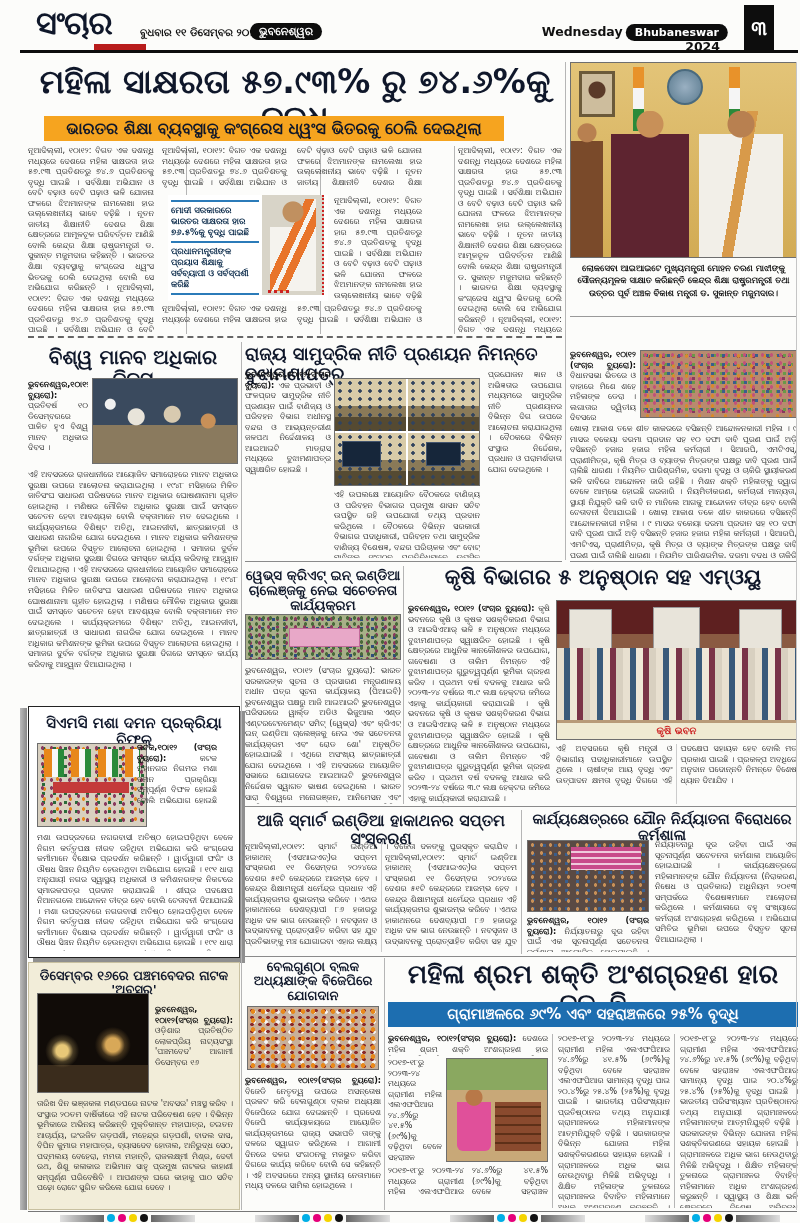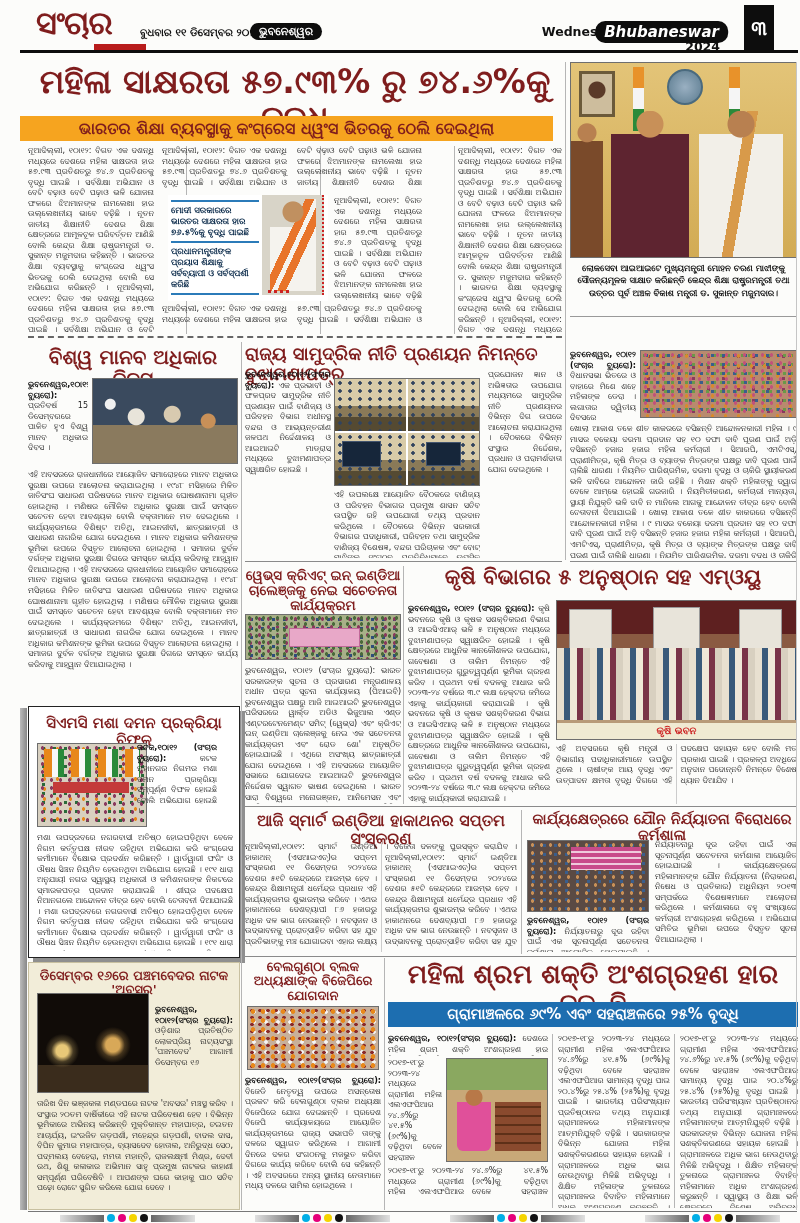--- a/index.html
+++ b/index.html
@@ -1,20 +1,20 @@
 <!DOCTYPE html>
 <html><head>
 <meta charset="utf-8">
 <style>
   * { margin:0; padding:0; box-sizing:border-box; }
   html,body { background:#d8d8d8; }
   body { font-family:"DejaVu Sans","Liberation Sans",sans-serif; }
   .page { position:relative; width:800px; height:1223px; margin:0 auto; background:#fcfcfa; overflow:hidden; }
   .abs { position:absolute; }
-  .hl { font-weight:bold; color:#7f1d1d; line-height:1.1; font-family:"DejaVu Sans",sans-serif; }
+  .hl { font-weight:bold; color:#0f172a; line-height:1.1; font-family:"DejaVu Sans",sans-serif; }
   .bt { font-size:8px; line-height:1.32; color:#222; text-align:justify; overflow:hidden; }
   .by { font-weight:bold; color:#111; }
   .cap { font-weight:bold; text-align:center; color:#111; }
   .rh { position:absolute; height:1px; background:#8a8a8a; }
   .rv { position:absolute; width:1px; background:#b5b5b5; }
   .dashed { position:absolute; height:0; border-top:2px dashed #666; background:none; }
   .pill { background:#0d0d0d; color:#fff; border-radius:10px; font-weight:bold; padding:2px 9px; display:inline-block; }
   .ph { position:absolute; border:1px solid #6e6e6e; overflow:hidden; }
   .crowd { background-color:#b98a6e;
     background-image:
@@ -55,27 +55,27 @@
   <div class="abs" style="left:36px;top:6px;width:100px;height:44px;">
     <div class="hl" style="font-size:32px;letter-spacing:-1px;">ସଂଚାର</div>
     <div class="abs" style="left:58px;top:38px;width:52px;height:7px;background:#b81c1c;"></div>
   </div>
   <div class="abs by" style="left:140px;top:26px;font-size:10.5px;">ବୁଧବାର ୧୧ ଡିସେମ୍ବର ୨୦୨୪</div>
   <div class="abs" style="left:250px;top:20px;">
     <span class="pill" style="font-size:11px;">ଭୁବନେଶ୍ୱର</span>
   </div>
   <div class="abs by" style="left:520px;top:24px;width:200px;text-align:right;font-size:12.5px;">Wednesday 11 December 2024</div>
   <div class="abs" style="left:730px;top:21px;transform:translateX(-100%);left:728px;">
-    <span class="pill" style="font-size:15px;font-style:italic;">Bhubaneswar</span>
+    <span class="pill" style="font-size:11px;">Bhubaneswar</span>
   </div>
   <div class="abs" style="left:744px;top:5px;width:30px;height:46px;background:#0d0d0d;color:#fff;display:flex;align-items:center;justify-content:center;font-size:20px;font-weight:bold;">୩</div>
   <div class="abs" style="left:20px;top:50px;width:778px;height:3px;background:#0d0d0d;"></div>
 
   <div class="abs hl" style="left:28px;top:64px;width:534px;height:48px;font-size:33px;text-align:center;">ମହିଳା ସାକ୍ଷରତା ୫୭.୯୩% ରୁ ୭୪.୬%କୁ ବୃଦ୍ଧି</div>
-  <div class="abs" style="left:20px;top:116px;width:533px;height:25px;background:#F6A41F;display:flex;align-items:center;justify-content:center;">
+  <div class="abs" style="left:44px;top:116px;width:460px;height:25px;background:#F6A41F;display:flex;align-items:center;justify-content:center;">
     <span class="hl" style="font-size:16px;">ଭାରତର ଶିକ୍ଷା ବ୍ୟବସ୍ଥାକୁ କଂଗ୍ରେସ ଧ୍ୱଂସ ଭିତରକୁ ଠେଲି ଦେଇଥିଲା</span>
   </div>
 
   <div class="abs" style="left:28px;top:146px;width:534px;height:188px;">
     <div class="rv" style="left:158px;top:0;height:188px;"></div>
     <div class="rv" style="left:292px;top:0;height:188px;"></div>
     <div class="rv" style="left:426px;top:0;height:188px;"></div>
     <div class="abs bt" style="left:0;top:0;width:126px;height:188px;">ନୂଆଦିଲ୍ଲୀ, ୧୦ା୧୨: ବିଗତ ଏକ ଦଶନ୍ଧି ମଧ୍ୟରେ ଦେଶରେ ମହିଳା ସାକ୍ଷରତା ହାର ୫୭.୯୩ ପ୍ରତିଶତରୁ ୭୪.୬ ପ୍ରତିଶତକୁ ବୃଦ୍ଧି ପାଇଛି । ସର୍ବଶିକ୍ଷା ଅଭିଯାନ ଓ ବେଟି ବଢ଼ାଓ ବେଟି ପଢ଼ାଓ ଭଳି ଯୋଜନା ଫଳରେ ଝିଅମାନଙ୍କ ନାମଲେଖା ହାର ଉଲ୍ଲେଖନୀୟ ଭାବେ ବଢ଼ିଛି । ନୂତନ ଜାତୀୟ ଶିକ୍ଷାନୀତି ଦେଶର ଶିକ୍ଷା କ୍ଷେତ୍ରରେ ଆମୂଳଚୂଳ ପରିବର୍ତ୍ତନ ଆଣିଛି ବୋଲି କେନ୍ଦ୍ର ଶିକ୍ଷା ରାଷ୍ଟ୍ରମନ୍ତ୍ରୀ ଡ. ସୁକାନ୍ତ ମଜୁମଦାର କହିଛନ୍ତି । ଭାରତର ଶିକ୍ଷା ବ୍ୟବସ୍ଥାକୁ କଂଗ୍ରେସ ଧ୍ୱଂସ ଭିତରକୁ ଠେଲି ଦେଇଥିଲା ବୋଲି ସେ ଅଭିଯୋଗ କରିଛନ୍ତି । ନୂଆଦିଲ୍ଲୀ, ୧୦ା୧୨: ବିଗତ ଏକ ଦଶନ୍ଧି ମଧ୍ୟରେ ଦେଶରେ ମହିଳା ସାକ୍ଷରତା ହାର ୫୭.୯୩ ପ୍ରତିଶତରୁ ୭୪.୬ ପ୍ରତିଶତକୁ ବୃଦ୍ଧି ପାଇଛି । ସର୍ବଶିକ୍ଷା ଅଭିଯାନ ଓ ବେଟି ବଢ଼ାଓ ବେଟି ପଢ଼ାଓ ଭଳି ଯୋଜନା ଫଳରେ ଝିଅମାନଙ୍କ ନାମଲେଖା ହାର ଉଲ୍ଲେଖନୀୟ ଭାବେ ବଢ଼ିଛି । ନୂତନ ଜାତୀୟ ଶିକ୍ଷାନୀତି ଦେଶର ଶିକ୍ଷା କ୍ଷେତ୍ରରେ ଆମୂଳଚୂଳ ପରିବର୍ତ୍ତନ ଆଣିଛି ବୋଲି କେନ୍ଦ୍ର ଶିକ୍ଷା ରାଷ୍ଟ୍ରମନ୍ତ୍ରୀ ଡ. ସୁକାନ୍ତ ମଜୁମଦାର କହିଛନ୍ତି । ଭାରତର ଶିକ୍ଷା ବ୍ୟବସ୍ଥାକୁ କଂଗ୍ରେସ ଧ୍ୱଂସ ଭିତରକୁ ଠେଲି ଦେଇଥିଲା ବୋଲି ସେ ଅଭିଯୋଗ କରିଛନ୍ତି ।</div>
     <div class="abs bt" style="left:430px;top:0;width:104px;height:188px;">ନୂଆଦିଲ୍ଲୀ, ୧୦ା୧୨: ବିଗତ ଏକ ଦଶନ୍ଧି ମଧ୍ୟରେ ଦେଶରେ ମହିଳା ସାକ୍ଷରତା ହାର ୫୭.୯୩ ପ୍ରତିଶତରୁ ୭୪.୬ ପ୍ରତିଶତକୁ ବୃଦ୍ଧି ପାଇଛି । ସର୍ବଶିକ୍ଷା ଅଭିଯାନ ଓ ବେଟି ବଢ଼ାଓ ବେଟି ପଢ଼ାଓ ଭଳି ଯୋଜନା ଫଳରେ ଝିଅମାନଙ୍କ ନାମଲେଖା ହାର ଉଲ୍ଲେଖନୀୟ ଭାବେ ବଢ଼ିଛି । ନୂତନ ଜାତୀୟ ଶିକ୍ଷାନୀତି ଦେଶର ଶିକ୍ଷା କ୍ଷେତ୍ରରେ ଆମୂଳଚୂଳ ପରିବର୍ତ୍ତନ ଆଣିଛି ବୋଲି କେନ୍ଦ୍ର ଶିକ୍ଷା ରାଷ୍ଟ୍ରମନ୍ତ୍ରୀ ଡ. ସୁକାନ୍ତ ମଜୁମଦାର କହିଛନ୍ତି । ଭାରତର ଶିକ୍ଷା ବ୍ୟବସ୍ଥାକୁ କଂଗ୍ରେସ ଧ୍ୱଂସ ଭିତରକୁ ଠେଲି ଦେଇଥିଲା ବୋଲି ସେ ଅଭିଯୋଗ କରିଛନ୍ତି । ନୂଆଦିଲ୍ଲୀ, ୧୦ା୧୨: ବିଗତ ଏକ ଦଶନ୍ଧି ମଧ୍ୟରେ ଦେଶରେ ମହିଳା ସାକ୍ଷରତା ହାର ୫୭.୯୩ ପ୍ରତିଶତରୁ ୭୪.୬ ପ୍ରତିଶତକୁ ବୃଦ୍ଧି ପାଇଛି । ସର୍ବଶିକ୍ଷା ଅଭିଯାନ ଓ ବେଟି ବଢ଼ାଓ ବେଟି ପଢ଼ାଓ ଭଳି ଯୋଜନା ଫଳରେ ଝିଅମାନଙ୍କ ନାମଲେଖା ହାର ଉଲ୍ଲେଖନୀୟ ଭାବେ ବଢ଼ିଛି । ନୂତନ ଜାତୀୟ ଶିକ୍ଷାନୀତି ଦେଶର ଶିକ୍ଷା କ୍ଷେତ୍ରରେ ଆମୂଳଚୂଳ ପରିବର୍ତ୍ତନ ଆଣିଛି ବୋଲି କେନ୍ଦ୍ର ଶିକ୍ଷା ରାଷ୍ଟ୍ରମନ୍ତ୍ରୀ ଡ. ସୁକାନ୍ତ ମଜୁମଦାର କହିଛନ୍ତି । ଭାରତର ଶିକ୍ଷା ବ୍ୟବସ୍ଥାକୁ କଂଗ୍ରେସ ଧ୍ୱଂସ ଭିତରକୁ ଠେଲି ଦେଇଥିଲା ବୋଲି ସେ ଅଭିଯୋଗ କରିଛନ୍ତି ।</div>
     <div class="abs bt" style="left:134px;top:0;width:260px;height:46px;column-count:2;column-gap:10px;">ନୂଆଦିଲ୍ଲୀ, ୧୦ା୧୨: ବିଗତ ଏକ ଦଶନ୍ଧି ମଧ୍ୟରେ ଦେଶରେ ମହିଳା ସାକ୍ଷରତା ହାର ୫୭.୯୩ ପ୍ରତିଶତରୁ ୭୪.୬ ପ୍ରତିଶତକୁ ବୃଦ୍ଧି ପାଇଛି । ସର୍ବଶିକ୍ଷା ଅଭିଯାନ ଓ ବେଟି ବଢ଼ାଓ ବେଟି ପଢ଼ାଓ ଭଳି ଯୋଜନା ଫଳରେ ଝିଅମାନଙ୍କ ନାମଲେଖା ହାର ଉଲ୍ଲେଖନୀୟ ଭାବେ ବଢ଼ିଛି । ନୂତନ ଜାତୀୟ ଶିକ୍ଷାନୀତି ଦେଶର ଶିକ୍ଷା କ୍ଷେତ୍ରରେ ଆମୂଳଚୂଳ ପରିବର୍ତ୍ତନ ଆଣିଛି ବୋଲି କେନ୍ଦ୍ର ଶିକ୍ଷା ରାଷ୍ଟ୍ରମନ୍ତ୍ରୀ ଡ. ସୁକାନ୍ତ ମଜୁମଦାର କହିଛନ୍ତି । ଭାରତର ଶିକ୍ଷା ବ୍ୟବସ୍ଥାକୁ କଂଗ୍ରେସ ଧ୍ୱଂସ ଭିତରକୁ ଠେଲି ଦେଇଥିଲା ବୋଲି ସେ ଅଭିଯୋଗ କରିଛନ୍ତି ।</div>
@@ -112,21 +112,21 @@
   <div class="abs cap" style="left:570px;top:262px;width:227px;font-size:8.5px;line-height:1.45;">ଲୋକସେବା ଆଇଆଇଟେ ମୁଖ୍ୟମନ୍ତ୍ରୀ ମୋହନ ଚରଣ ମାଝୀଙ୍କୁ ସୌଜନ୍ୟମୂଳକ ସାକ୍ଷାତ କରିଛନ୍ତି କେନ୍ଦ୍ର ଶିକ୍ଷା ରାଷ୍ଟ୍ରମନ୍ତ୍ରୀ ତଥା ଉତ୍ତର ପୂର୍ବ ଅଞ୍ଚଳ ବିକାଶ ମନ୍ତ୍ରୀ ଡ. ସୁକାନ୍ତ ମଜୁମଦାର।</div>
   <div class="rh" style="left:570px;top:316px;width:227px;background:#999;"></div>
 
   <div class="abs bt" style="left:570px;top:350px;width:66px;height:70px;"><span class="by">ଭୁବନେଶ୍ୱର, ୧୦ା୧୨ (ସଂଚାର ବ୍ୟୁରୋ):</span> <span>ବିଧାନସଭା ଭିତରେ ଓ ବାହାରେ ମିଶେ ଶହେ ମହିଳାଙ୍କ ଡେରା । ଲଗାତାର ଦ୍ୱିତୀୟ ଦିବସରେ</span></div>
   <div class="ph crowd" style="left:640px;top:350px;width:157px;height:68px;"></div>
   <div class="abs bt" style="left:570px;top:424px;width:227px;height:134px;">ଖୋଲା ଆକାଶ ତଳେ ଶୀତ କାକରରେ ବସିଛନ୍ତି ଆନ୍ଦୋଳନକାରୀ ମହିଳା । ୯ ମାସର ବକେୟା ଦରମା ପ୍ରଦାନ ସହ ୧୦ ଦଫା ଦାବି ପୂରଣ ପାଇଁ ଅଡ଼ି ବସିଛନ୍ତି ହଜାର ହଜାର ମହିଳା କର୍ମଚାରୀ । ସିଆରପି, ଏମଟିଏସ୍, ପ୍ରାଣୀମିତ୍ର, କୃଷି ମିତ୍ର ଓ ବ୍ୟାଙ୍କ ମିତ୍ରଙ୍କ ପକ୍ଷରୁ ଦାବି ପୂରଣ ପାଇଁ ଚାଲିଛି ଧାରଣା । ନିୟମିତ ପାରିଶ୍ରମିକ, ଦରମା ବୃଦ୍ଧି ଓ ଚାକିରି ସ୍ଥାୟୀକରଣ ଭଳି ଦାବିରେ ଆନ୍ଦୋଳନ ଜାରି ରହିଛି । ମିଶନ ଶକ୍ତି ମହିଳାଙ୍କୁ ଦ୍ୱାର ବେଳେ ଆମ୍ଭେ ହୋଇଛି ଗରଜାରି । ନିୟମିତୀକରଣ, କର୍ମଚାରୀ ମାନ୍ୟତା, ସ୍ଥାୟୀ ନିଯୁକ୍ତି ଭଳି ଦାବି ନ ମାନିଲେ ଆଗକୁ ଆନ୍ଦୋଳନ ତୀବ୍ର ହେବ ବୋଲି ଚେତାବନୀ ଦିଆଯାଇଛି । ଖୋଲା ଆକାଶ ତଳେ ଶୀତ କାକରରେ ବସିଛନ୍ତି ଆନ୍ଦୋଳନକାରୀ ମହିଳା । ୯ ମାସର ବକେୟା ଦରମା ପ୍ରଦାନ ସହ ୧୦ ଦଫା ଦାବି ପୂରଣ ପାଇଁ ଅଡ଼ି ବସିଛନ୍ତି ହଜାର ହଜାର ମହିଳା କର୍ମଚାରୀ । ସିଆରପି, ଏମଟିଏସ୍, ପ୍ରାଣୀମିତ୍ର, କୃଷି ମିତ୍ର ଓ ବ୍ୟାଙ୍କ ମିତ୍ରଙ୍କ ପକ୍ଷରୁ ଦାବି ପୂରଣ ପାଇଁ ଚାଲିଛି ଧାରଣା । ନିୟମିତ ପାରିଶ୍ରମିକ, ଦରମା ବୃଦ୍ଧି ଓ ଚାକିରି ସ୍ଥାୟୀକରଣ ଭଳି ଦାବିରେ ଆନ୍ଦୋଳନ ଜାରି ରହିଛି । ମିଶନ ଶକ୍ତି ମହିଳାଙ୍କୁ ଦ୍ୱାର ବେଳେ ଆମ୍ଭେ ହୋଇଛି ଗରଜାରି । ନିୟମିତୀକରଣ, କର୍ମଚାରୀ ମାନ୍ୟତା, ସ୍ଥାୟୀ ନିଯୁକ୍ତି ଭଳି ଦାବି ନ ମାନିଲେ ଆଗକୁ ଆନ୍ଦୋଳନ ତୀବ୍ର ହେବ ବୋଲି ଚେତାବନୀ ଦିଆଯାଇଛି ।</div>
   <div class="rh" style="left:570px;top:561px;width:227px;"></div>
 
   <div class="dashed" style="left:28px;top:336px;width:534px;"></div>
   <div class="abs hl" style="left:28px;top:346px;width:210px;font-size:20px;text-align:center;">ବିଶ୍ୱ ମାନବ ଅଧିକାର ଦିବସ</div>
-  <div class="abs bt" style="left:28px;top:380px;width:60px;height:84px;"><span class="by">ଭୁବନେଶ୍ୱର,୧୦ା୧୨(ସଂଚାର ବ୍ୟୁରୋ):</span> <span>ପ୍ରତିବର୍ଷ 15 ଡିସେମ୍ବରରେ ପାଳିତ ହୁଏ ବିଶ୍ୱ ମାନବ ଅଧିକାର ଦିବସ ।</span></div>
+  <div class="abs bt" style="left:28px;top:380px;width:60px;height:84px;"><span class="by">ଭୁବନେଶ୍ୱର,୧୦ା୧୨(ସଂଚାର ବ୍ୟୁରୋ):</span> <span>ପ୍ରତିବର୍ଷ ୧୦ ଡିସେମ୍ବରରେ ପାଳିତ ହୁଏ ବିଶ୍ୱ ମାନବ ଅଧିକାର ଦିବସ ।</span></div>
   <div class="ph" style="left:92px;top:378px;width:146px;height:86px;background:linear-gradient(180deg,#3a4a5e 0 55%,#8a7a5e 55%);background-image:radial-gradient(circle at 30% 45%, #e8e4da 8px, transparent 9px),radial-gradient(circle at 55% 42%, #d8cab0 8px, transparent 9px),radial-gradient(circle at 80% 50%, #c89058 7px, transparent 8px),radial-gradient(circle at 12% 30%, #f0f0f0 5px, transparent 6px),linear-gradient(180deg,#3a4a5e 0 55%,#8a7a5e 55%);"></div>
   <div class="abs bt" style="left:28px;top:470px;width:210px;height:228px;">ଏହି ଅବସରରେ ରାଜଧାନୀରେ ଆୟୋଜିତ ସମାରୋହରେ ମାନବ ଅଧିକାର ସୁରକ୍ଷା ଉପରେ ଆଲୋଚନା କରାଯାଇଥିଲା । ୧୯୪୮ ମସିହାରେ ମିଳିତ ଜାତିସଂଘ ସାଧାରଣ ପରିଷଦରେ ମାନବ ଅଧିକାର ଘୋଷଣାନାମା ଗୃହୀତ ହୋଇଥିଲା । ମଣିଷର ମୌଳିକ ଅଧିକାର ସୁରକ୍ଷା ପାଇଁ ସମସ୍ତେ ସଚେତନ ହେବା ଆବଶ୍ୟକ ବୋଲି ବକ୍ତାମାନେ ମତ ଦେଇଥିଲେ । କାର୍ଯ୍ୟକ୍ରମରେ ବିଶିଷ୍ଟ ଅତିଥି, ଆଇନଜୀବୀ, ଛାତ୍ରଛାତ୍ରୀ ଓ ସାଧାରଣ ନାଗରିକ ଯୋଗ ଦେଇଥିଲେ । ମାନବ ଅଧିକାର କମିଶନଙ୍କ ଭୂମିକା ଉପରେ ବିସ୍ତୃତ ଆଲୋଚନା ହୋଇଥିଲା । ସମାଜର ଦୁର୍ବଳ ବର୍ଗଙ୍କ ଅଧିକାର ସୁରକ୍ଷା ଦିଗରେ ସମସ୍ତେ କାର୍ଯ୍ୟ କରିବାକୁ ଆହ୍ୱାନ ଦିଆଯାଇଥିଲା । ଏହି ଅବସରରେ ରାଜଧାନୀରେ ଆୟୋଜିତ ସମାରୋହରେ ମାନବ ଅଧିକାର ସୁରକ୍ଷା ଉପରେ ଆଲୋଚନା କରାଯାଇଥିଲା । ୧୯୪୮ ମସିହାରେ ମିଳିତ ଜାତିସଂଘ ସାଧାରଣ ପରିଷଦରେ ମାନବ ଅଧିକାର ଘୋଷଣାନାମା ଗୃହୀତ ହୋଇଥିଲା । ମଣିଷର ମୌଳିକ ଅଧିକାର ସୁରକ୍ଷା ପାଇଁ ସମସ୍ତେ ସଚେତନ ହେବା ଆବଶ୍ୟକ ବୋଲି ବକ୍ତାମାନେ ମତ ଦେଇଥିଲେ । କାର୍ଯ୍ୟକ୍ରମରେ ବିଶିଷ୍ଟ ଅତିଥି, ଆଇନଜୀବୀ, ଛାତ୍ରଛାତ୍ରୀ ଓ ସାଧାରଣ ନାଗରିକ ଯୋଗ ଦେଇଥିଲେ । ମାନବ ଅଧିକାର କମିଶନଙ୍କ ଭୂମିକା ଉପରେ ବିସ୍ତୃତ ଆଲୋଚନା ହୋଇଥିଲା । ସମାଜର ଦୁର୍ବଳ ବର୍ଗଙ୍କ ଅଧିକାର ସୁରକ୍ଷା ଦିଗରେ ସମସ୍ତେ କାର୍ଯ୍ୟ କରିବାକୁ ଆହ୍ୱାନ ଦିଆଯାଇଥିଲା ।</div>
 
   <div class="abs hl" style="left:245px;top:344px;width:317px;font-size:18px;">ରାଜ୍ୟ ସାମୁଦ୍ରିକ ନୀତି ପ୍ରଣୟନ ନିମନ୍ତେ ବୁଝାମଣାପତ୍ର</div>
   <div class="abs bt" style="left:245px;top:370px;width:86px;height:188px;"><span class="by">ଭୁବନେଶ୍ୱର,୧୦ା୧୨(ସଂଚାର ବ୍ୟୁରୋ):</span> <span>ଏକ ପ୍ରଭାବୀ ଓ ଫଳପ୍ରଦ ସାମୁଦ୍ରିକ ନୀତି ପ୍ରଣୟନ ପାଇଁ ବାଣିଜ୍ୟ ଓ ପରିବହନ ବିଭାଗ ଅଧୀନସ୍ଥ ବନ୍ଦର ଓ ଆଭ୍ୟନ୍ତରୀଣ ଜଳପଥ ନିର୍ଦ୍ଦେଶାଳୟ ଓ ଆଇଆଇଟି ମାଡ୍ରାସ୍ ମଧ୍ୟରେ ବୁଝାମଣାପତ୍ର ସ୍ୱାକ୍ଷରିତ ହୋଇଛି ।</span></div>
   <div class="ph" style="left:334px;top:378px;width:146px;height:108px;display:grid;grid-template-columns:1fr 1fr;grid-template-rows:1fr 1fr;gap:2px;background:#fff;">
     <div class="cell"></div>
     <div class="cell"></div>
     <div class="cell">
         <div class="scr" style="left:10%;top:15%;width:55%;height:50%;"></div>

